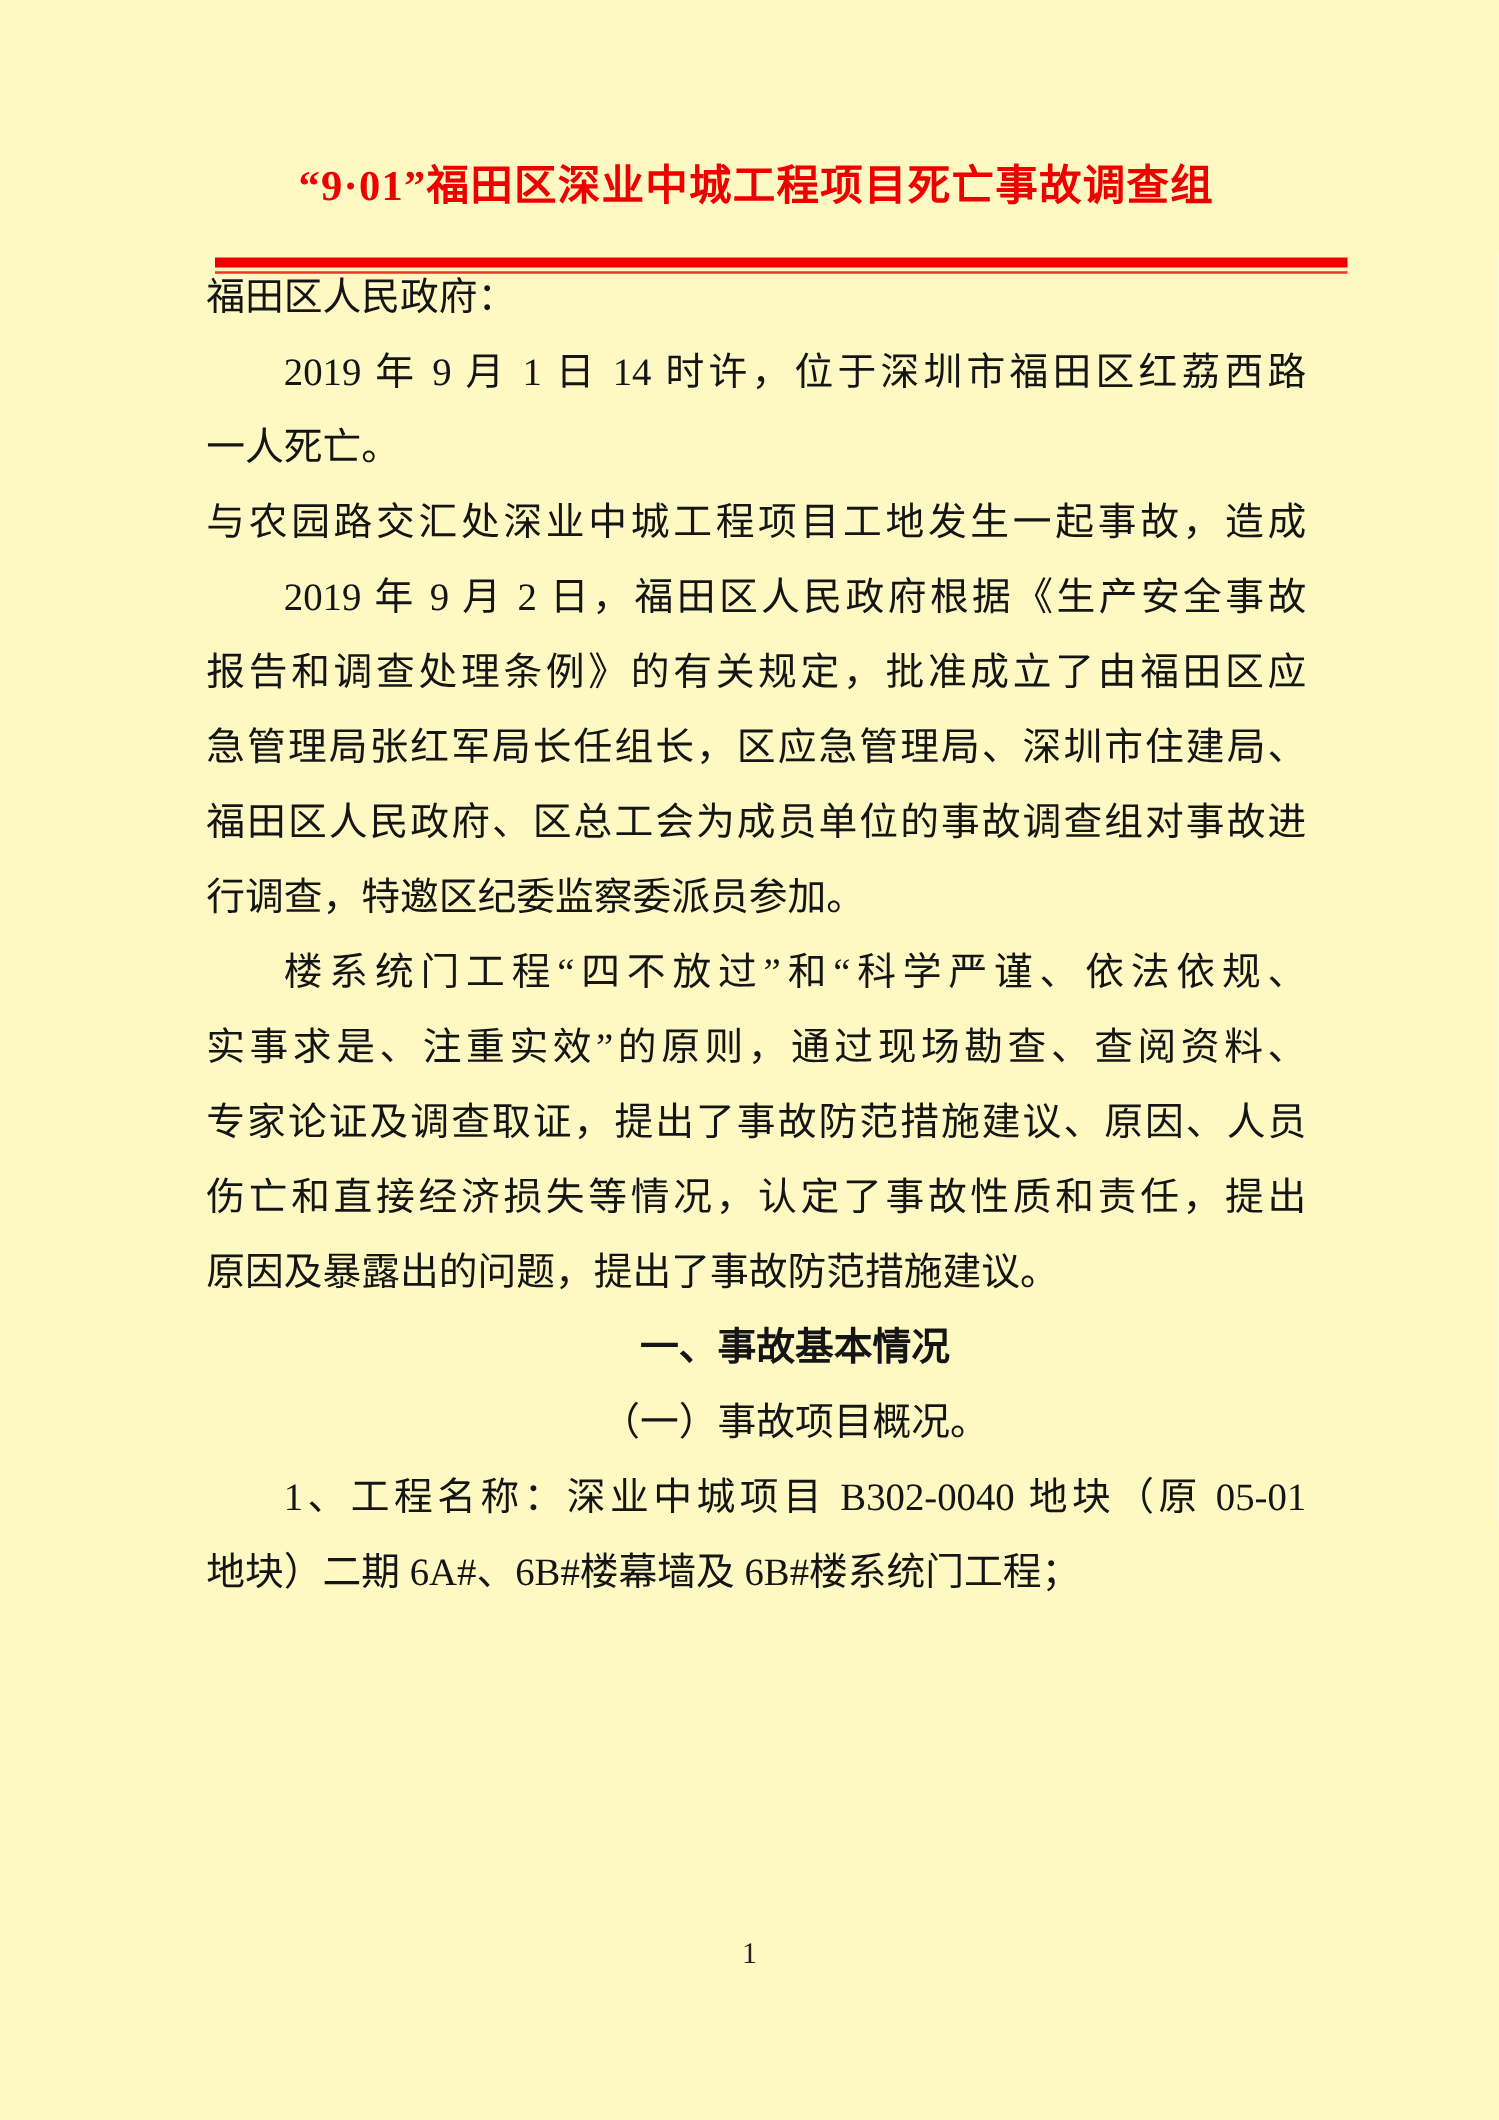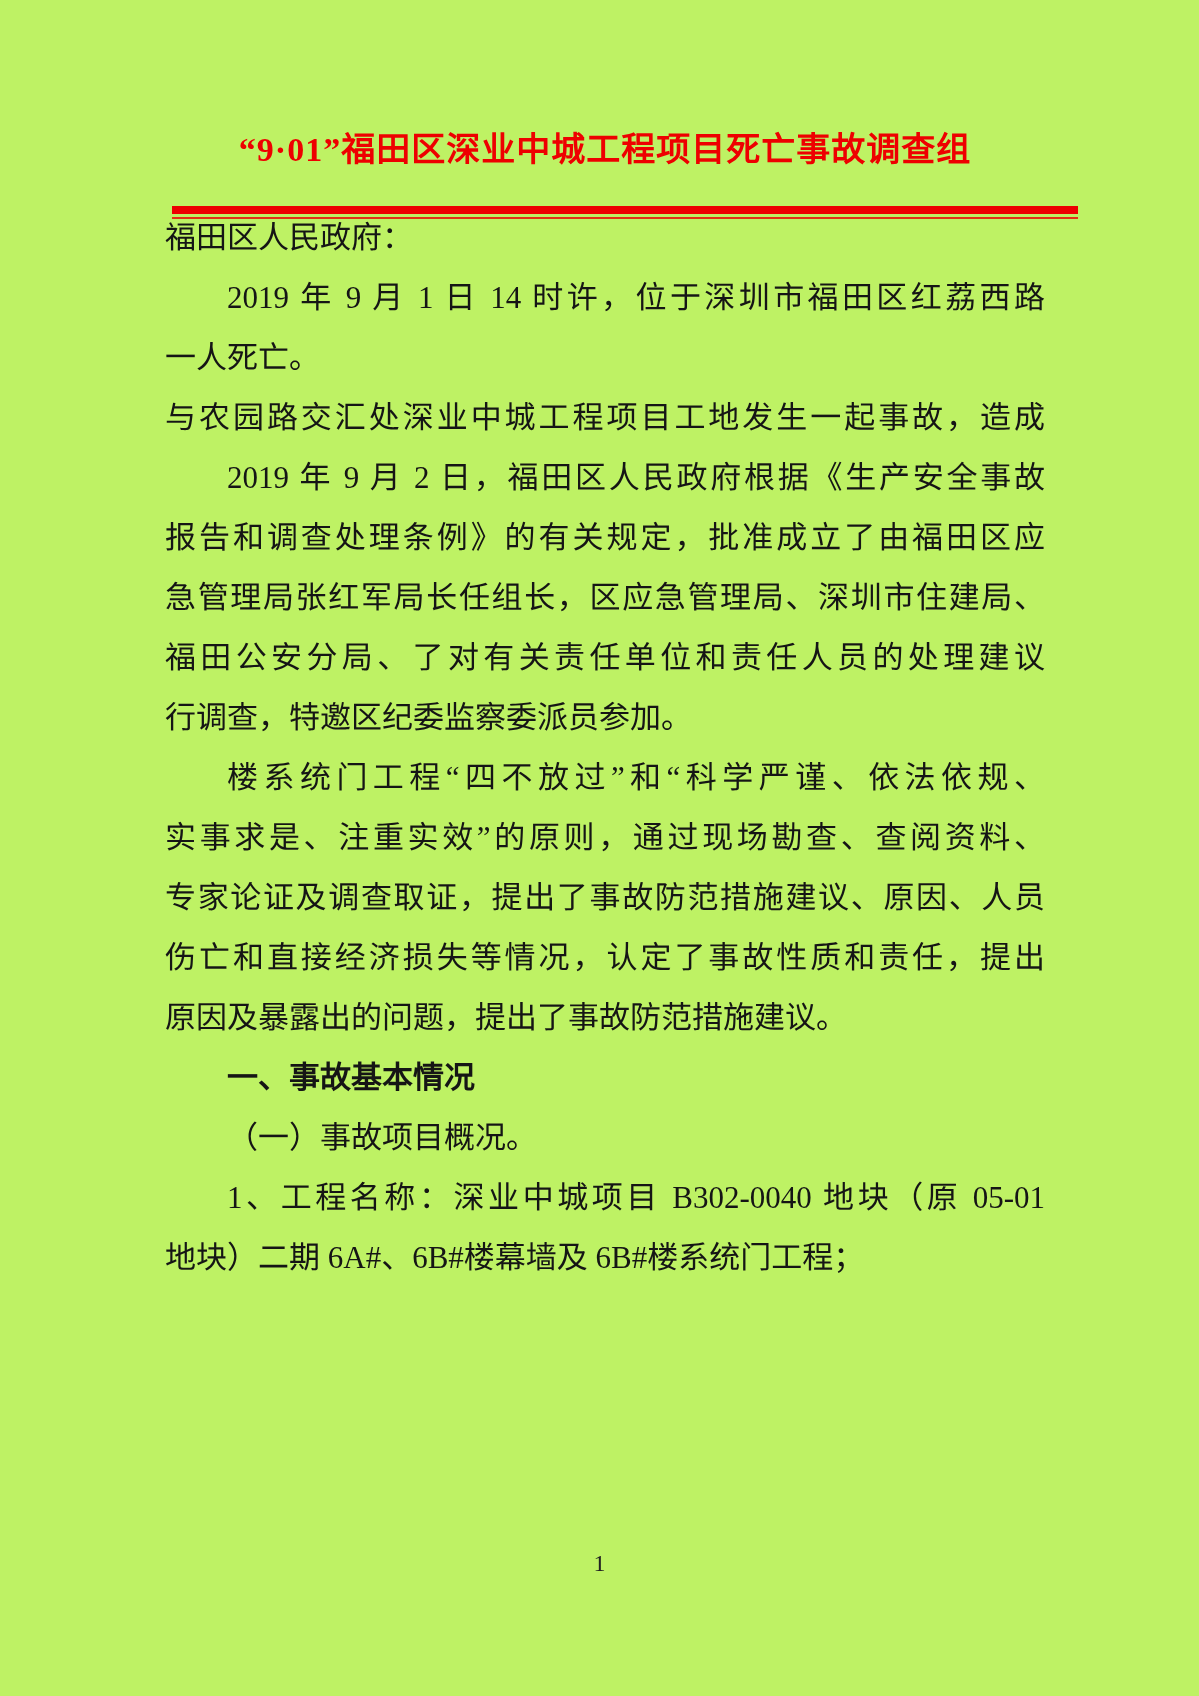--- a/index.html
+++ b/index.html
@@ -4,21 +4,21 @@
 <style>
   html, body {
     margin: 0;
     padding: 0;
     background: #ffffff;
   }
   .page {
     position: relative;
     width: 1199px;
     height: 1696px;
-    background: #bef264;
+    background: #fef9c3;
     overflow: hidden;
     font-family: "Liberation Serif", "DejaVu Serif", serif;
     color: #151515;
   }
   .content {
     margin-left: 165px;
     width: 880px;
   }
   
   .letterhead-title {
@@ -71,21 +71,21 @@
   .line {
     height: 60px;
     overflow: hidden;
     text-align: left;
   }
   .line.fill {
     text-align: justify;
     text-align-last: justify;
     text-justify: inter-character;
   }
-  .line.indent { text-indent: 62px; }
+  .line.indent { text-indent: 62px; text-align: center; }
   .line.bold {
     font-weight: bold;
     font-family: "Liberation Sans", "DejaVu Sans", sans-serif;
   }
   
   .page-number {
     position: absolute;
     bottom: 119px;
     left: 0;
     width: 100%;
@@ -111,21 +111,21 @@
   <div class="content">
 
     <div class="report-body">
         <div class="line">福田区人民政府：</div>
         <div class="line indent fill">2019 年 9 月 1 日 14 时许，位于深圳市福田区红荔西路</div>
         <div class="line">一人死亡。</div>
         <div class="line fill">与农园路交汇处深业中城工程项目工地发生一起事故，造成</div>
         <div class="line indent fill">2019 年 9 月 2 日，福田区人民政府根据《生产安全事故</div>
         <div class="line fill">报告和调查处理条例》的有关规定，批准成立了由福田区应</div>
         <div class="line fill">急管理局张红军局长任组长，区应急管理局、深圳市住建局、</div>
-        <div class="line fill">福田公安分局、了对有关责任单位和责任人员的处理建议</div>
+        <div class="line fill">福田区人民政府、区总工会为成员单位的事故调查组对事故进</div>
         <div class="line">行调查，特邀区纪委监察委派员参加。</div>
         <div class="line indent fill">楼系统门工程“四不放过”和“科学严谨、依法依规、</div>
         <div class="line fill">实事求是、注重实效”的原则，通过现场勘查、查阅资料、</div>
         <div class="line fill">专家论证及调查取证，提出了事故防范措施建议、原因、人员</div>
         <div class="line fill">伤亡和直接经济损失等情况，认定了事故性质和责任，提出</div>
         <div class="line">原因及暴露出的问题，提出了事故防范措施建议。</div>
         <div class="line indent bold">一、事故基本情况</div>
         <div class="line indent">（一）事故项目概况。</div>
         <div class="line indent fill">1、工程名称：深业中城项目 B302-0040 地块（原 05-01</div>
         <div class="line">地块）二期 6A#、6B#楼幕墙及 6B#楼系统门工程；</div>

